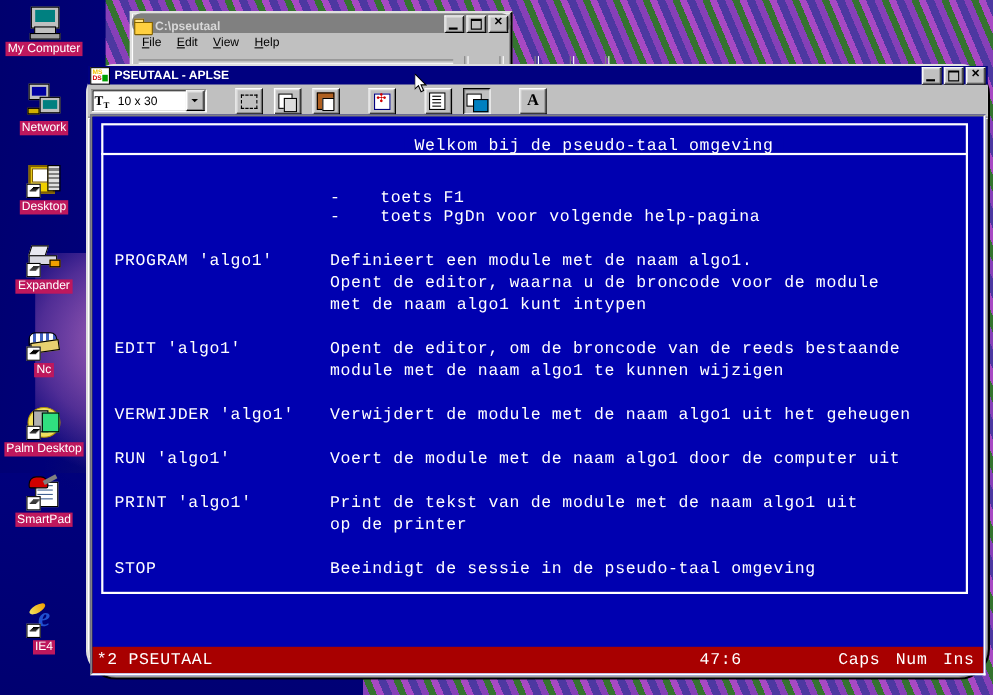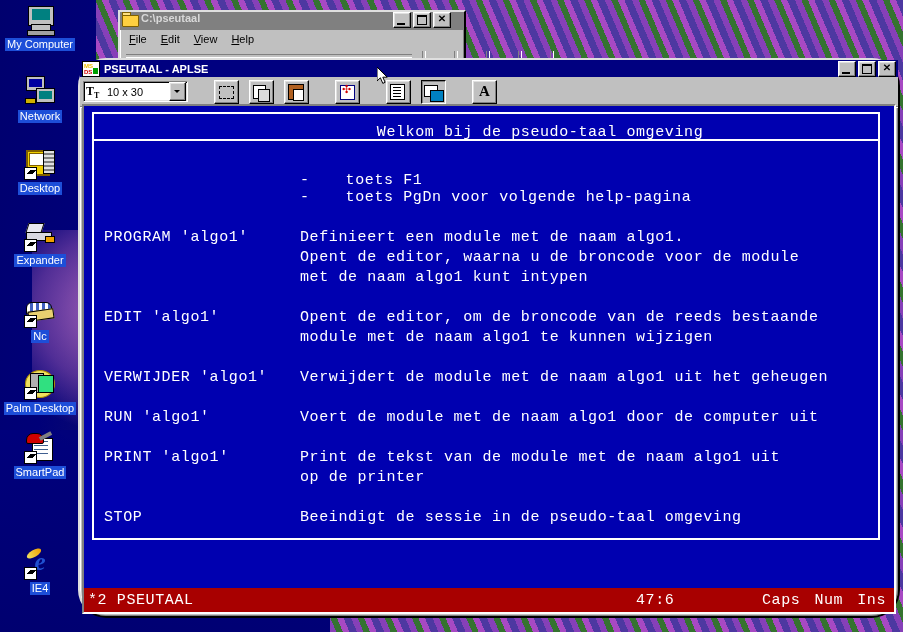--- a/index.html
+++ b/index.html
@@ -42,41 +42,41 @@
   #wall-dark-left{position:absolute;left:0;top:0;width:96px;height:632px;
     background:linear-gradient(100deg,#00006e 0%,#000078 55%,#10106e 100%);}
   #wall-dark-low{position:absolute;left:0;top:430px;width:330px;height:202px;
     background:linear-gradient(15deg,#000070 0%,#00007c 70%,rgba(0,0,120,0) 100%);}
   #wall-blob{position:absolute;left:32px;top:230px;width:210px;height:200px;
     background:radial-gradient(ellipse at 40% 40%,rgba(200,120,200,.85) 0%,rgba(160,90,180,.5) 45%,rgba(0,0,120,0) 72%);}
 
   
   .dicon{position:absolute;width:76px;text-align:center;left:2px;}
   .dicon .glyph{width:32px;height:32px;margin:0 auto 2px;position:relative;}
-  .dicon .lbl{color:#fff;font-size:11px;background:#1d4ed8;display:inline-block;
+  .dicon .lbl{color:#fff;font-size:11px;background:#be185d;display:inline-block;
     padding:0 2px;line-height:13px;font-family:"Liberation Sans",sans-serif;}
   .shortcut{position:absolute;left:0;bottom:0;width:11px;height:11px;background:#fff;
     border:1px solid #000;}
   .shortcut:after{content:"";position:absolute;left:2px;top:5px;width:6px;height:1px;
     background:#000;box-shadow:3px -3px 0 0 #000,2px -2px 0 0 #000,1px -1px 0 0 #000;}
 
   
   .mon{position:absolute;left:4px;top:2px;width:24px;height:18px;background:#c0c0c0;
     border:1px solid #000;}
   .mon i{position:absolute;left:3px;top:2px;right:3px;bottom:5px;background:#008080;display:block;}
   .monbase{position:absolute;left:7px;top:20px;width:18px;height:6px;background:#c0c0c0;border:1px solid #000;}
   .monfoot{position:absolute;left:3px;top:26px;width:26px;height:4px;background:#a0a0a0;border:1px solid #000;}
 
   
   .win{position:absolute;background:#c0c0c0;
     border:2px solid;border-color:#dfdfdf #000 #000 #dfdfdf;
     box-shadow:inset 1px 1px 0 #fff, inset -1px -1px 0 #808080;}
-  .tbar{height:18px;display:flex;align-items:flex-start;padding:0 13px 0 2px;
+  .tbar{height:18px;display:flex;align-items:flex-end;padding:0 2px 0 2px;
     background:linear-gradient(90deg,#000080,#1084d0);color:#fff;
-    font-weight:bold;font-size:11px;}
+    font-weight:bold;font-size:11px;border-radius:8px;}
   .tbar.inactive{background:#808080;color:#d8d8d8;}
   .tbar .ttl{flex:1;margin-left:3px;white-space:nowrap;overflow:hidden;}
   .btns{display:flex;gap:2px;}
   .cbtn{width:16px;height:14px;background:#c0c0c0;
     border:1px solid;border-color:#fff #000 #000 #fff;
     box-shadow:inset -1px -1px 0 #808080, inset 1px 1px 0 #dfdfdf;
     position:relative;color:#000;font-size:9px;line-height:12px;text-align:center;
     font-family:"Liberation Sans",sans-serif;}
   .cbtn.min:after{content:"";position:absolute;left:3px;bottom:2px;width:8px;height:2px;background:#000;}
   .cbtn.max:after{content:"";position:absolute;left:3px;top:2px;width:8px;height:7px;

